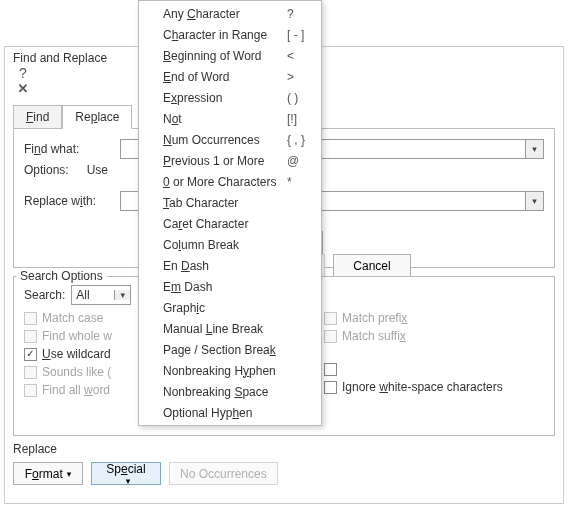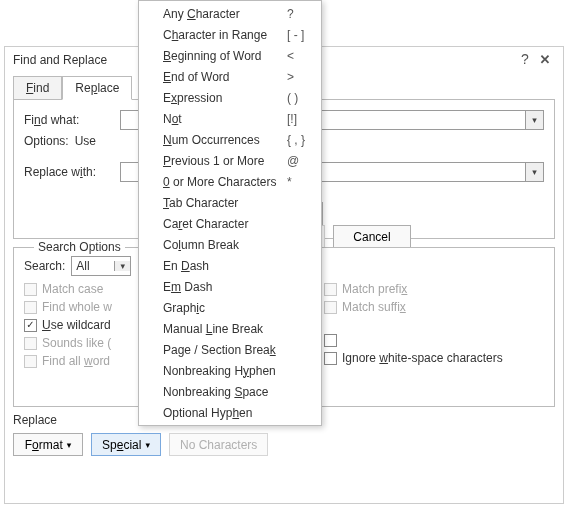--- a/index.html
+++ b/index.html
@@ -19,21 +19,22 @@
     left: 4px; top: 46px;
     width: 560px;
     height: 458px;
     border: 1px solid #ccc;
     background: #fff;
   }
   .dialog-title {
     padding: 4px 8px;
     font-size: 12px;
     display: flex;
-    align-items: flex-end;
+    align-items: flex-start;
+    flex-direction: column;
   }
   .dialog-title .title-text { flex: 1; }
   .dialog-title .help-icon, .dialog-title .close-icon {
     width: 20px; text-align: center; font-size: 14px; color: #555;
     cursor: pointer;
   }
   .dialog-title .close-icon { font-size: 13px; font-weight: bold; }
   .tabs {
     display: flex;
     margin: 4px 0 0 8px;
@@ -77,35 +78,35 @@
   }
   .combo input {
     flex: 1; border: none; padding: 0 4px; font: inherit; outline: none;
   }
   .combo .arrow {
     width: 18px; border-left: 1px solid #9a9a9a;
     display: flex; align-items: center; justify-content: center;
     background: #efefef; font-size: 9px; color: #444; cursor: pointer;
   }
   .options-line {
-    display: flex; gap: 6px; margin-bottom: 14px; padding-left: 0px;
+    display: flex; gap: 18px; margin-bottom: 14px; padding-left: 0px;
     font-size: 12px;
   }
 
   
   .search-options {
     margin: 8px 8px 0 8px;
     border: 1px solid #bbb;
     padding: 8px 10px 10px 10px;
     position: relative;
     height: 160px;
   }
   .search-options .legend {
     position: absolute;
-    top: -8px; left: 20px;
+    top: -8px; left: 2px;
     background: #fff;
     padding: 0 4px;
     font-size: 12px;
   }
   .so-row { display: flex; align-items: center; gap: 6px; margin-bottom: 6px; }
   .so-select {
     border: 1px solid #9a9a9a; height: 20px; width: 60px;
     display: flex; align-items: center; background: #fff;
   }
   .so-select span { flex: 1; padding: 0 4px; }
@@ -310,26 +311,26 @@
     </div>
   </div>
 
   <div class="replace-section">
     <div class="section-label">Replace</div>
     <div class="bottom-buttons">
       <button class="btn" style="min-width:70px;">
         <span>F<span class="und">o</span>rmat</span>
           <span class="caret">▾</span>
       </button>
-      <button class="btn highlight" style="min-width:70px;">
+      <button class="btn highlight" style="min-width:70px;flex-direction:column;">
         <span>Sp<span class="und">e</span>cial</span>
           <span class="caret">▾</span>
       </button>
       <button class="btn disabled">
-        <span>No Characters</span>
+        <span>No Occurrences</span>
       </button>
     </div>
   </div>
 
 </div>
 
 <div class="menu" id="special-menu">
     <div class="menu-item">
       <span class="label">Any <u>C</u>haracter</span>
       <span class="shortcut">?</span>

